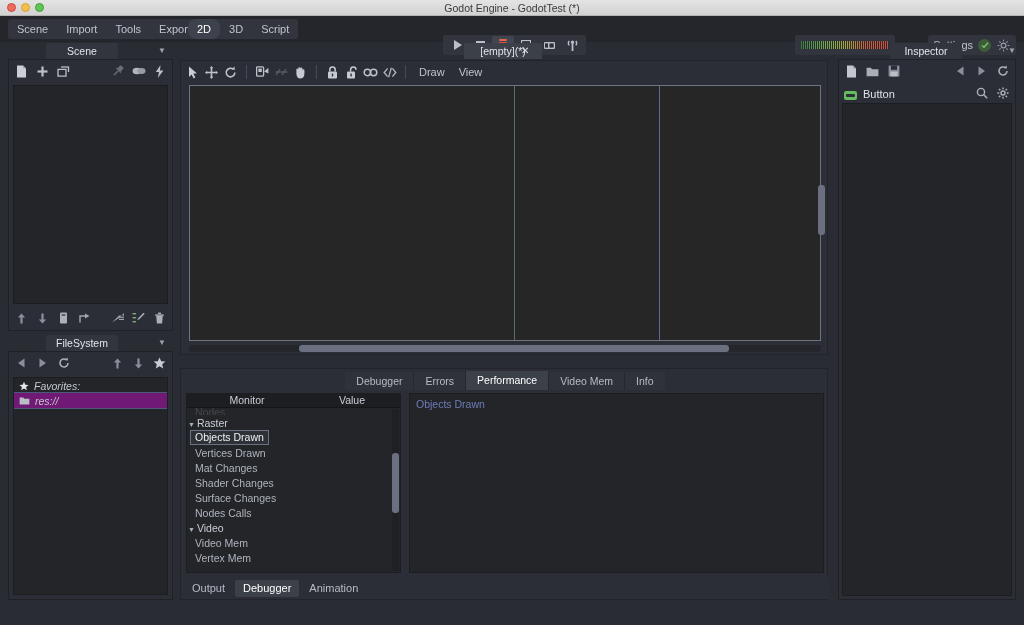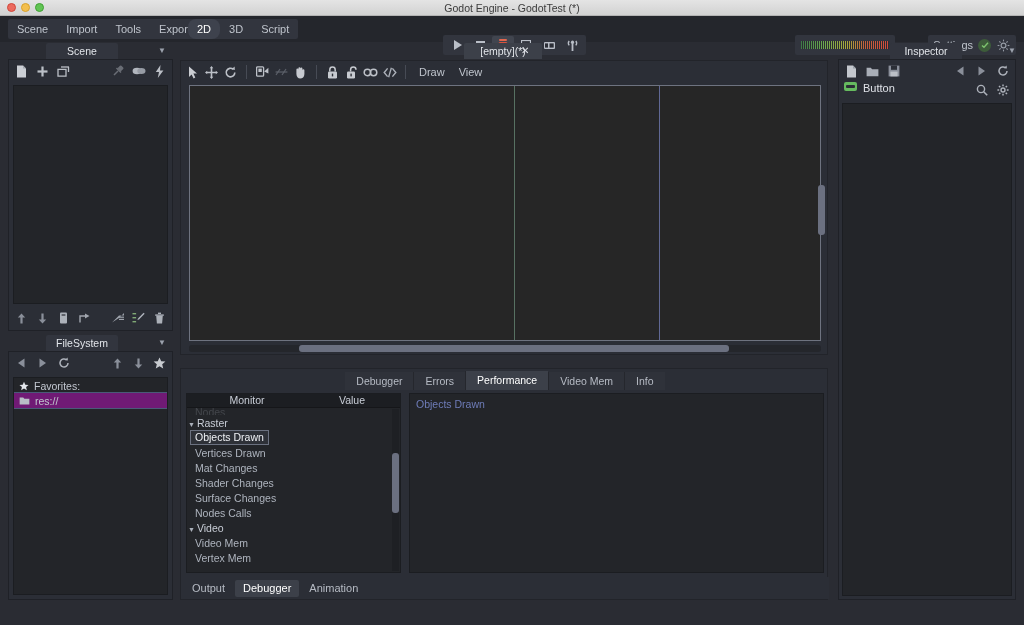--- a/index.html
+++ b/index.html
@@ -222,21 +222,21 @@
     color: #b6bbc4; border-radius: 2px;
   }
   .btab.active { background: #3c4049; color: #ffffff; }
 
   
   .inspbody {
     position: absolute; left: 3px; top: 43px; right: 3px; bottom: 3px;
     background: #232529; border: 1px solid #1b1d21;
   }
   .nodeline {
-    display: flex; align-items: flex-start; height: 18px; padding: 0 5px; gap: 6px;
+    display: flex; align-items: flex-end; height: 18px; padding: 0 5px; gap: 6px;
     background: #2b2e36;
   }
   .nodeline .nm { font-size: 11px; color: #dfe2e8; flex: 1 1 auto; }
   .btn-node-ic {
     width: 13px; height: 9px; border-radius: 2px; background: #66bb5f;
     position: relative;
   }
   .btn-node-ic::after {
     content: ""; position: absolute; left: 2px; top: 3px; width: 9px; height: 3px;
     background: #2b2e36; border-radius: 1px;
@@ -433,21 +433,21 @@
             <path d="M2.2 3.8h6.6l-0.7 7.6H2.9z" fill="#c3c8d1"></path>
             <rect x="4" y="0.6" width="3" height="1.4" fill="#c3c8d1"></rect>
           </svg>
       </span>
     </div>
   </div>
 
   <div class="docktab" style="left:46px; top:335px; width:72px;">FileSystem</div>
   <div class="dockcaret" style="left:156px; top:336px;">▼</div>
 
-  <div class="panel" style="left:8px; top:351px; width:165px; height:249px;">
+  <div class="panel" style="left:8px; top:351px; width:165px; height:249px;font-style:italic;">
     <div class="toolrow">
       <span class="ticon">
         <svg width="9" height="10" viewBox="0 0 9 10">
             <polygon points="7.5,0.6 7.5,9.4 1,5" fill="#9ba1ac"></polygon>
           </svg>
       </span>
       <span class="ticon">
         <svg width="9" height="10" viewBox="0 0 9 10">
             <polygon points="1.5,0.6 1.5,9.4 8,5" fill="#9ba1ac"></polygon>
           </svg>

